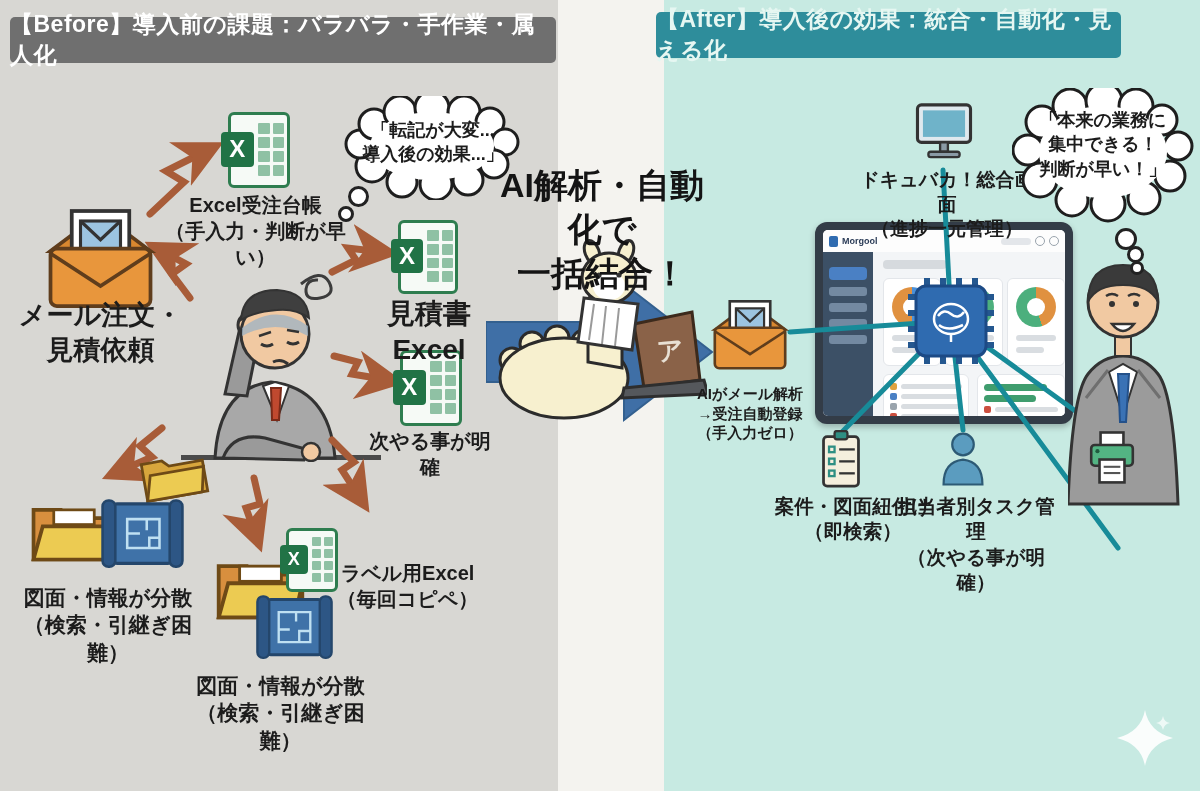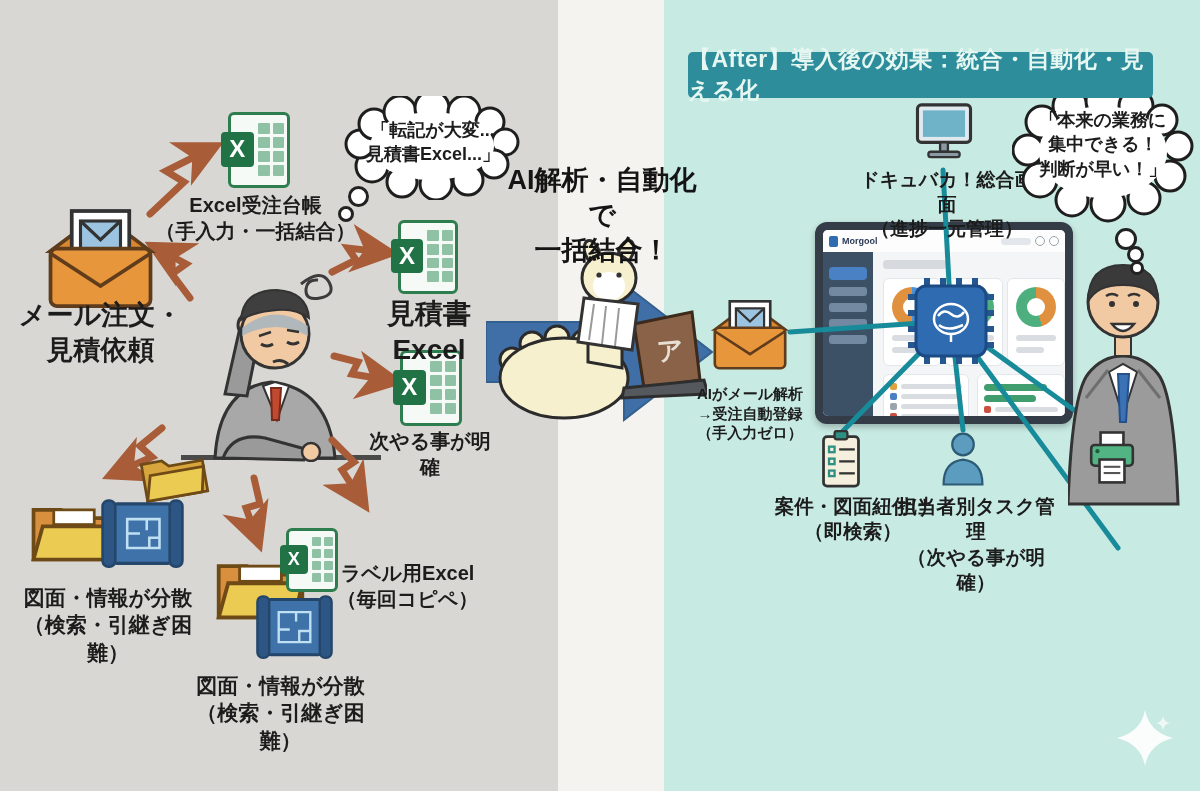--- a/index.html
+++ b/index.html
@@ -63,21 +63,22 @@
 </style>
 </head>
 <body>
 
 <div class="canvas">
 
   <div class="bg bg-left"></div>
   <div class="bg bg-center"></div>
   <div class="bg bg-right"></div>
 
-  <div class="hdr" style="left:688px;top:12px;width:465px;height:46px;background:var(--after_header_bg);color:#e6f7f2;margin-top:40px;">【After】導入後の効果：統合・自動化・見える化</div>
+  <div class="hdr" style="left:10px;top:17px;width:546px;height:46px;background:var(--before_header_bg);color:#ffffff;">【Before】導入前の課題：バラバラ・手作業・属人化</div>
+  <div class="hdr" style="left:656px;top:12px;width:465px;height:46px;background:var(--after_header_bg);color:#e6f7f2;">【After】導入後の効果：統合・自動化・見える化</div>
 
   <svg class="abs" style="left:0;top:0;z-index:3;" width="600" height="791" viewBox="0 0 600 791">
     <defs>
       <marker id="zh" markerWidth="7" markerHeight="7" refX="4.5" refY="3.5" orient="auto">
         <path d="M0,0 L7,3.5 L0,7 L2,3.5 Z" fill="#a85c38"></path>
       </marker>
     </defs>
     <g stroke="#a85c38" stroke-width="7" fill="none" stroke-linecap="round" stroke-linejoin="miter" marker-end="url(#zh)">
       <path d="M150,214 L184,182 L166,171 L208,150"></path>
       <path d="M190,298 L172,274 L186,264 L160,250"></path>
@@ -113,21 +114,21 @@
         <i></i>
         <i></i>
         <i></i>
       </div>
     <div class="xl-tab">
         <span>X</span>
       </div>
   </div>
   <div class="lbl" style="left:148px;top:192px;width:215px;font-size:20px;">
     <span>Excel受注台帳</span>
-    <span>（手入力・一括結合）</span>
+    <span>（手入力・判断が早い）</span>
   </div>
 
   <svg class="abs" style="left:342px;top:96px;z-index:6;" width="180" height="104" viewBox="0 0 180 104">
     <g fill="#ffffff" stroke="#1e1e1e" stroke-width="3">
       <circle cx="30" cy="70" r="16"></circle>
         <circle cx="18" cy="48" r="14"></circle>
         <circle cx="32" cy="28" r="15"></circle>
       <circle cx="58" cy="16" r="16"></circle>
         <circle cx="90" cy="12" r="17"></circle>
         <circle cx="122" cy="16" r="16"></circle>
@@ -135,21 +136,21 @@
         <circle cx="163" cy="46" r="13"></circle>
         <circle cx="152" cy="68" r="14"></circle>
       <circle cx="126" cy="84" r="15"></circle>
         <circle cx="94" cy="88" r="16"></circle>
         <circle cx="60" cy="86" r="15"></circle>
     </g>
     <ellipse cx="90" cy="50" rx="62" ry="34" fill="#ffffff"></ellipse>
   </svg>
   <div class="bubble-text" style="left:352px;top:118px;width:162px;font-size:18px;">
     <span>「転記が大変...</span>
-    <span>見積書Excel...」</span>
+    <span>導入後の効果...」</span>
   </div>
   <div class="dot" style="left:348px;top:186px;width:15px;height:15px;"></div>
   <div class="dot" style="left:338px;top:206px;width:10px;height:10px;"></div>
 
   <div class="xl" style="left:398px;top:220px;width:60px;height:74px;">
     <div class="xl-page"></div>
     <div class="xl-grid">
         <i></i>
         <i></i>
         <i></i>
@@ -255,21 +256,21 @@
     <rect x="12" y="12" width="76" height="70" rx="8" fill="#3f72a8" stroke="#24466b" stroke-width="4"></rect>
     <rect x="3" y="8" width="15" height="78" rx="7" fill="#2d5685" stroke="#24466b" stroke-width="3"></rect>
     <rect x="82" y="8" width="15" height="78" rx="7" fill="#2d5685" stroke="#24466b" stroke-width="3"></rect>
     <path d="M30,28 h40 v38 h-40 z M30,50 h14 M52,28 v12 M56,66 v-14 h14" stroke="#bfe0f2" stroke-width="3" fill="none"></path>
   </svg>
   <div class="lbl" style="left:178px;top:672px;width:205px;font-size:21px;">
     <span>図面・情報が分散</span>
     <span>（検索・引継ぎ困難）</span>
   </div>
 
-  <div class="lbl" style="left:496px;top:163px;width:212px;font-size:27px;font-weight:800;color:#141414;">
+  <div class="lbl" style="left:496px;top:163px;width:212px;font-size:34px;font-weight:800;color:#141414;">
     <span>AI解析・自動化で</span>
     <span>一括結合！</span>
   </div>
 
   <svg class="abs" style="left:486px;top:276px;z-index:2;" width="228" height="152" viewBox="0 0 228 152">
     <polygon points="0,46 138,46 138,8 226,76 138,144 138,106 0,106" fill="#3f6fa6" stroke="#33608f" stroke-width="2"></polygon>
   </svg>
 
   <svg class="abs" style="left:492px;top:232px;z-index:3;" width="215" height="190" viewBox="0 0 215 190">
     <g fill="#f7f0cf" stroke="#2b2b2b" stroke-width="3">

